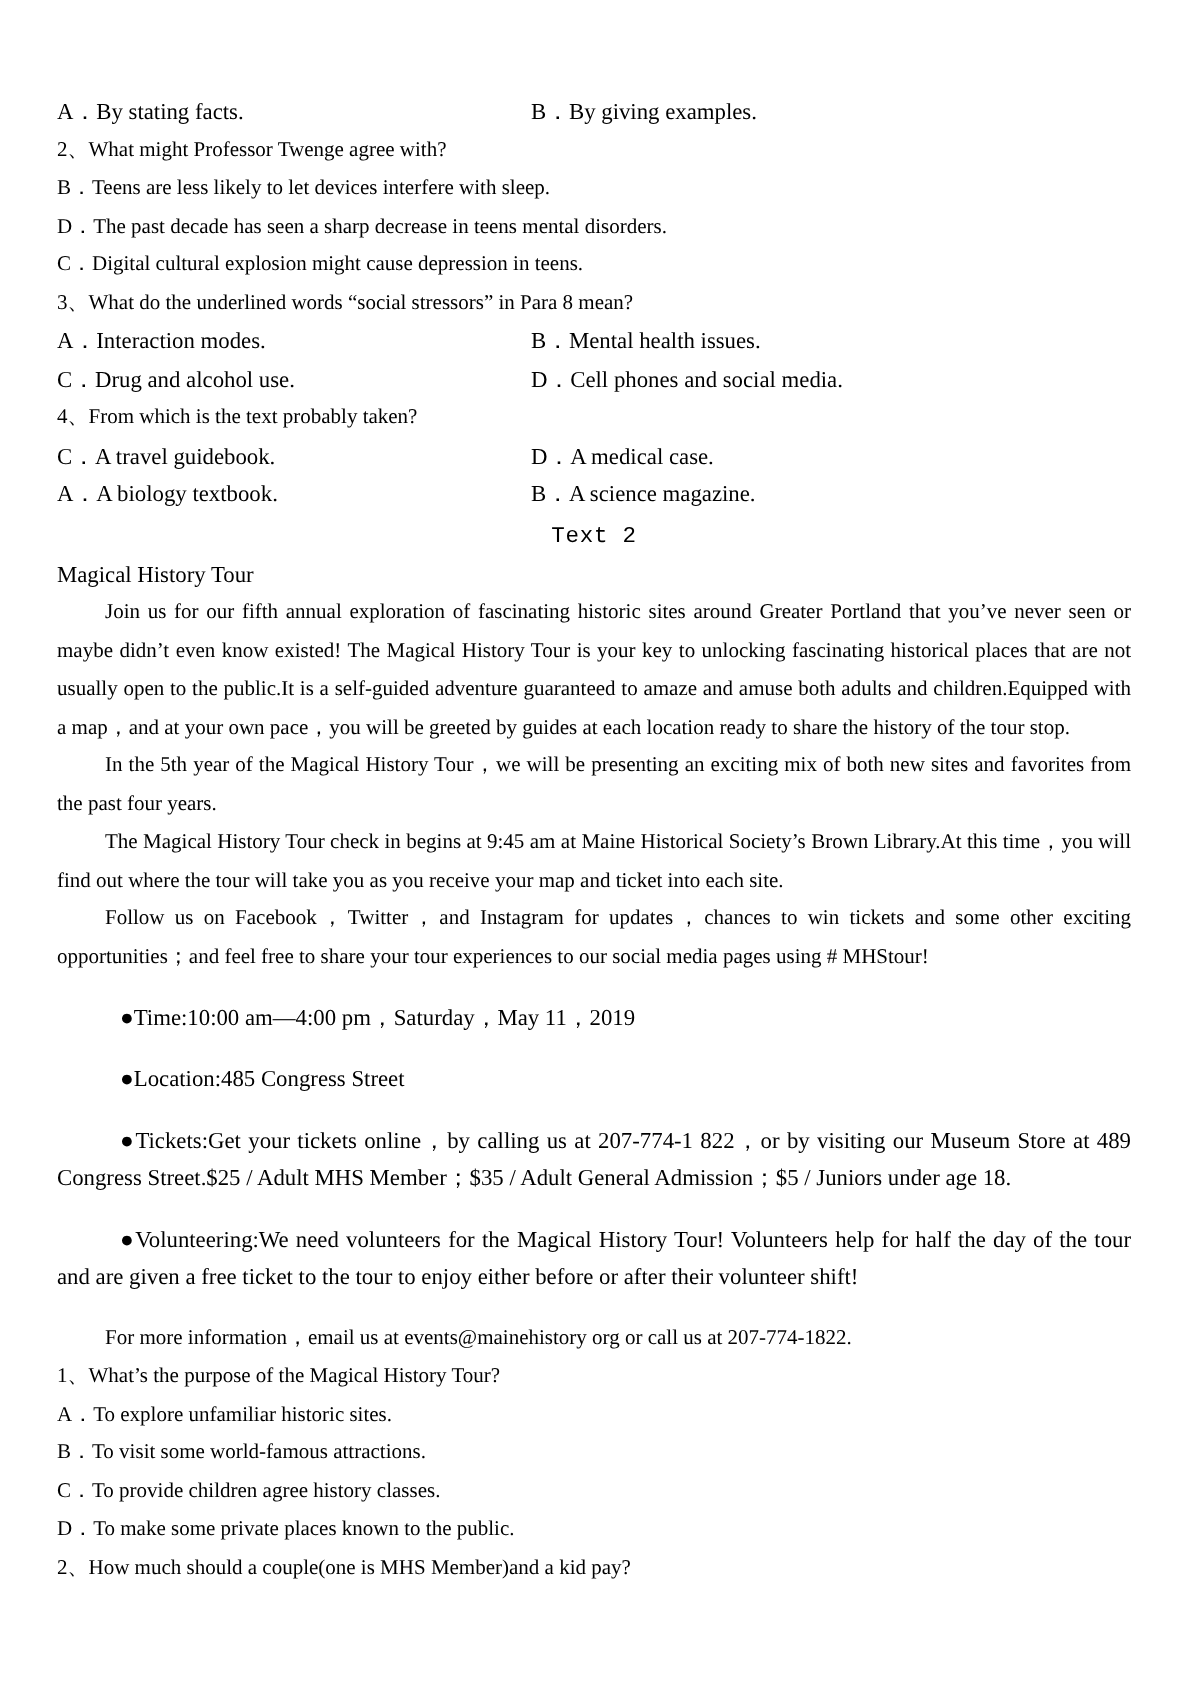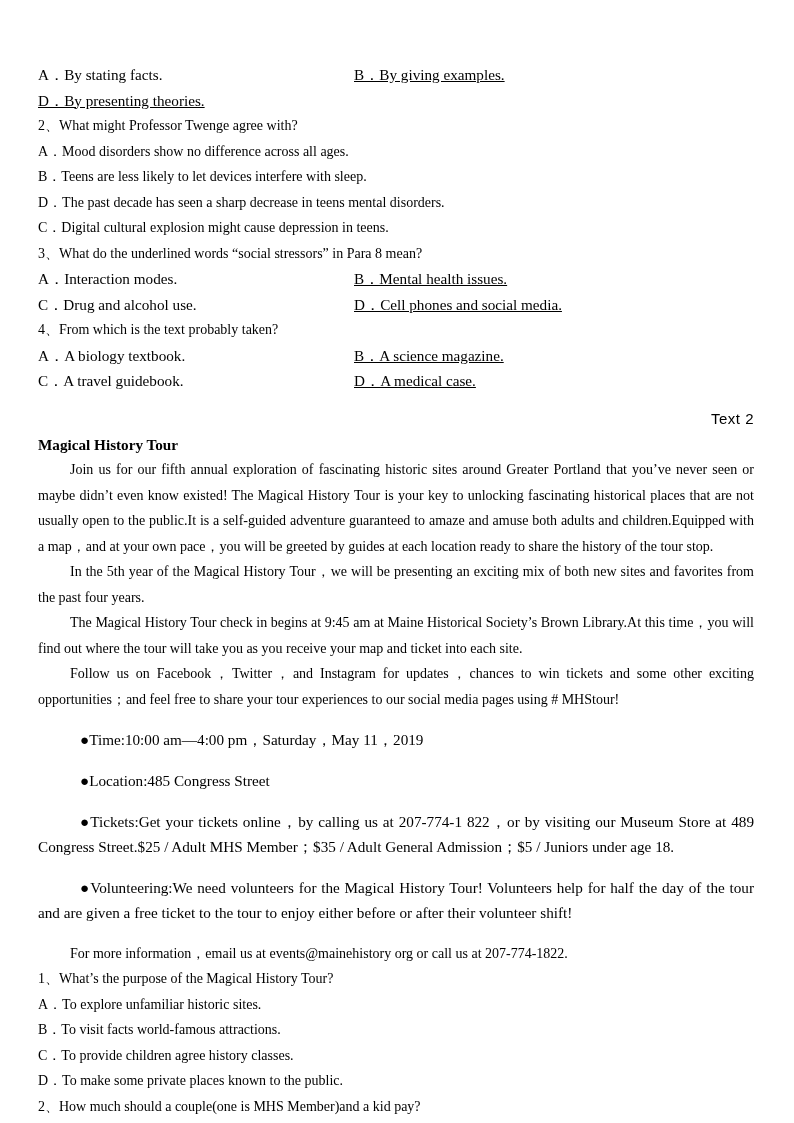--- a/index.html
+++ b/index.html
@@ -30,34 +30,32 @@
     display: flex;
     font-size: 15.2px;
     line-height: 25.5px;
   }
   .opt-a {
     width: 316px;
     flex: 0 0 316px;
   }
   .opt-b {
     flex: 1 1 auto;
-    text-decoration: underline;
   }
   .center-title {
-    text-align: right;
-    font-family: Liberation Sans, sans-serif;
+    text-align: center;
+    font-family: Liberation Mono, monospace;
     font-size: 15px;
     line-height: 26px;
     letter-spacing: 0.5px;
-    margin-top: 12px;
+    margin-top: 2px;
   }
   .passage-title {
     font-size: 15.2px;
     line-height: 25.5px;
-    font-weight: bold;
   }
   .para {
     font-size: 14px;
     line-height: 25.5px;
     text-align: justify;
     text-justify: inter-word;
     margin: 0;
   }
   .para.indent {
     text-indent: 32px;
@@ -72,66 +70,64 @@
 </head>
 <body>
 
 <div class="page">
 
   <div class="opt-row">
     <span class="opt-a">A．By stating facts.</span>
     <span class="opt-b">B．By giving examples.</span>
   </div>
   <div class="opt-row">
-    <span class="opt-b">D．By presenting theories.</span>
   </div>
 
   <p class="qline">2、What might Professor Twenge agree with?</p>
-  <p class="qline">A．Mood disorders show no difference across all ages.</p>
   <p class="qline">B．Teens are less likely to let devices interfere with sleep.</p>
   <p class="qline">D．The past decade has seen a sharp decrease in teens mental disorders.</p>
   <p class="qline">C．Digital cultural explosion might cause depression in teens.</p>
 
   <p class="qline">3、What do the underlined words “social stressors” in Para 8 mean?</p>
   <div class="opt-row">
     <span class="opt-a">A．Interaction modes.</span>
     <span class="opt-b">B．Mental health issues.</span>
   </div>
   <div class="opt-row">
     <span class="opt-a">C．Drug and alcohol use.</span>
     <span class="opt-b">D．Cell phones and social media.</span>
   </div>
 
   <p class="qline">4、From which is the text probably taken?</p>
   <div class="opt-row">
+    <span class="opt-a">C．A travel guidebook.</span>
+    <span class="opt-b">D．A medical case.</span>
+  </div>
+  <div class="opt-row">
     <span class="opt-a">A．A biology textbook.</span>
     <span class="opt-b">B．A science magazine.</span>
-  </div>
-  <div class="opt-row">
-    <span class="opt-a">C．A travel guidebook.</span>
-    <span class="opt-b">D．A medical case.</span>
   </div>
 
   <div class="center-title">Text 2</div>
 
   <div class="passage-title">Magical History Tour</div>
 
   <p class="para indent">Join us for our fifth annual exploration of fascinating historic sites around Greater Portland that you’ve never seen or maybe didn’t even know existed! The Magical History Tour is your key to unlocking fascinating historical places that are not usually open to the public.It is a self-guided adventure guaranteed to amaze and amuse both adults and children.Equipped with a map，and at your own pace，you will be greeted by guides at each location ready to share the history of the tour stop.</p>
   <p class="para indent">In the 5th year of the Magical History Tour，we will be presenting an exciting mix of both new sites and favorites from the past four years.</p>
   <p class="para indent">The Magical History Tour check in begins at 9:45 am at Maine Historical Society’s Brown Library.At this time，you will find out where the tour will take you as you receive your map and ticket into each site.</p>
   <p class="para indent">Follow us on Facebook，Twitter，and Instagram for updates，chances to win tickets and some other exciting opportunities；and feel free to share your tour experiences to our social media pages using # MHStour!</p>
 
   <p class="bullet">●Time:10:00 am—4:00 pm，Saturday，May 11，2019</p>
   <p class="bullet">●Location:485 Congress Street</p>
   <p class="bullet">●Tickets:Get your tickets online，by calling us at 207-774-1 822，or by visiting our Museum Store at 489 Congress Street.$25 / Adult  MHS  Member；$35 / Adult General Admission；$5 / Juniors under age 18.</p>
   <p class="bullet">●Volunteering:We need volunteers for the Magical History Tour! Volunteers help for half the day of the tour and are given a free ticket to the tour to enjoy either before or after their volunteer shift!</p>
 
   <p class="para indent">For more information，email us at events@mainehistory org or call us at 207-774-1822.</p>
 
   <p class="qline">1、What’s the purpose of the Magical History Tour?</p>
   <p class="qline">A．To explore unfamiliar historic sites.</p>
-  <p class="qline">B．To visit facts world-famous attractions.</p>
+  <p class="qline">B．To visit some world-famous attractions.</p>
   <p class="qline">C．To provide children agree history classes.</p>
   <p class="qline">D．To make some private places known to the public.</p>
 
   <p class="qline">2、How much should a couple(one is MHS Member)and a kid pay?</p>
 
 </div>
 
 </body></html>

